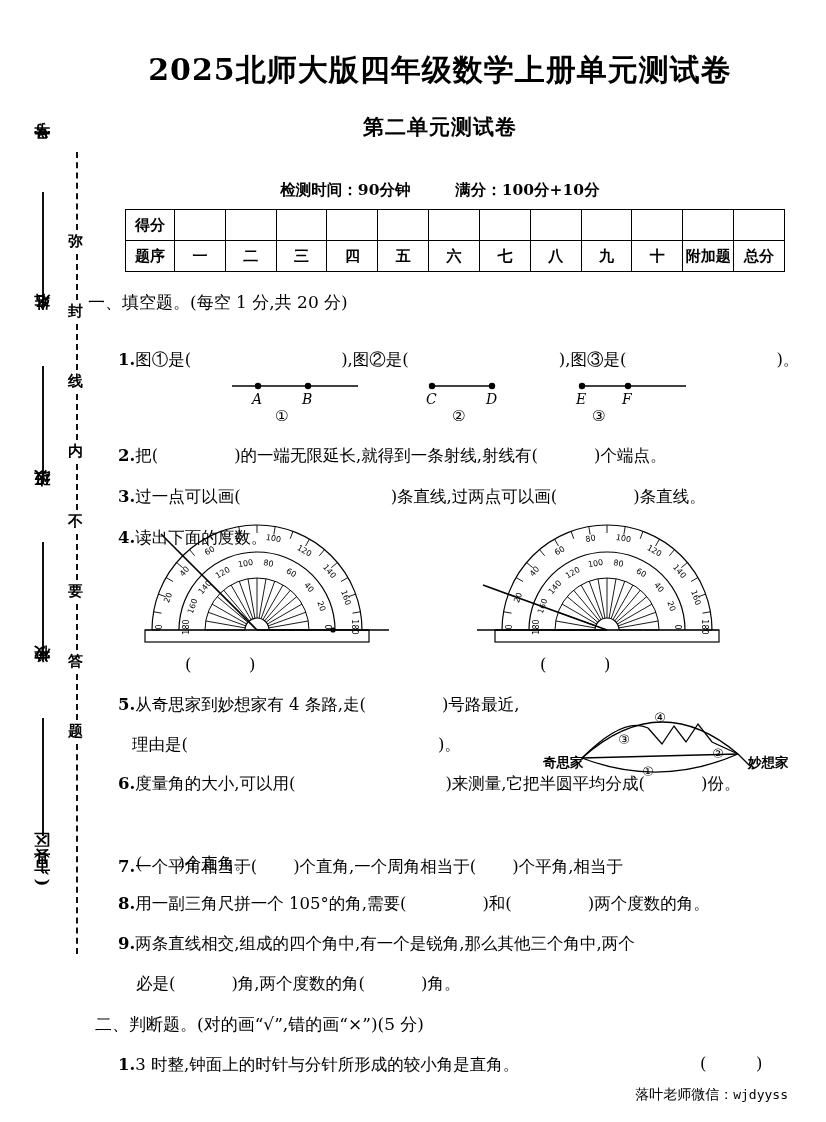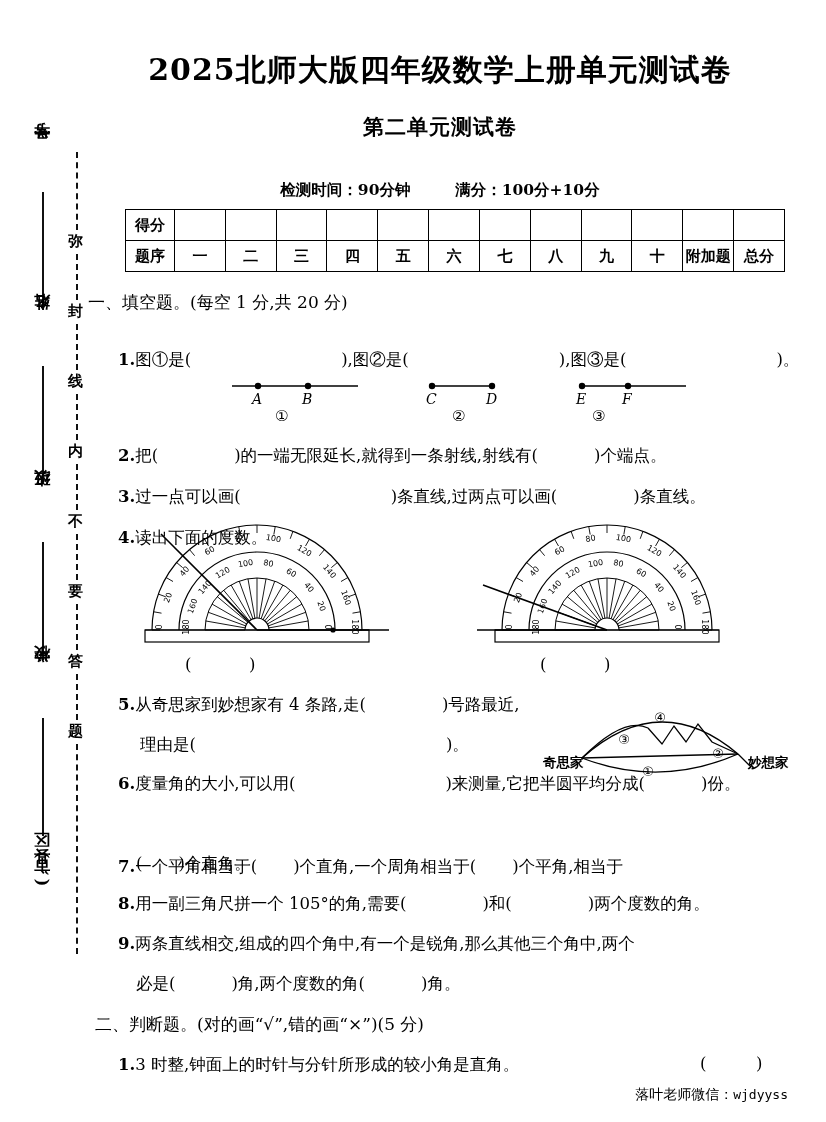--- a/index.html
+++ b/index.html
@@ -411,21 +411,21 @@
   </div>
 
   <span class="paren" style="left:185px;top:655px;">(</span>
   <span class="paren" style="left:249px;top:655px;">)</span>
   <span class="paren" style="left:540px;top:655px;">(</span>
   <span class="paren" style="left:604px;top:655px;">)</span>
 
   <div class="qline" style="left:118px;top:694px;">
     <span class="qnum">5.</span><span>从奇思家到妙想家有 4 条路,走(</span><span class="blank-l"></span><span>)号路最近,</span>
   </div>
-  <div class="qline" style="left:140px;top:734px;text-align:center;">
+  <div class="qline" style="left:132px;top:734px;text-align:center;">
     <span>理由是(</span><span class="blank-xxl"></span><span>)。</span>
   </div>
 
   <div class="figwrap" style="left:540px;top:692px;">
     <svg width="250" height="88" viewBox="0 0 250 88">
 
       <path d="M 42,66 Q 120,-4 198,62" fill="none" stroke="#000" stroke-width="1.3"></path>
 
       <path d="M 42,66 Q 84,24 108,36" fill="none" stroke="#000" stroke-width="1.3"></path>
 

